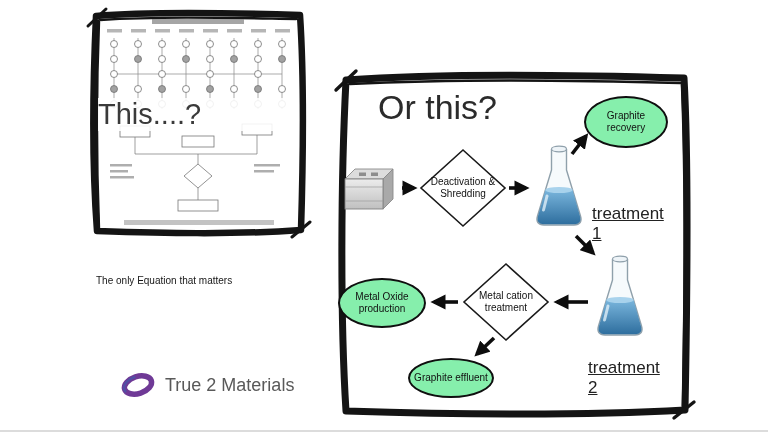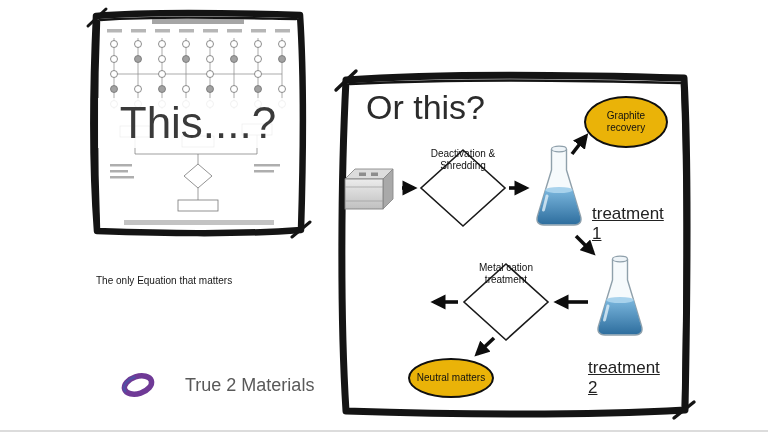--- a/index.html
+++ b/index.html
@@ -9,57 +9,57 @@
 
   .panel { position:absolute; }
   .left-panel  { left:84px;  top:6px;  width:228px; height:234px; }
   .right-panel { left:330px; top:66px; width:370px; height:358px; }
 
   .frame { position:absolute; inset:0; width:100%; height:100%; }
   .frame path { fill:none; stroke:#141414; stroke-linecap:round; stroke-linejoin:round; }
 
   .mini-chart { position:absolute; left:10px; top:8px; width:208px; height:218px; }
 
-  .this-title { position:absolute; left:14px; right:14px; top:92px; text-align:center;
-                font-size:44px; color:#3a3a3a; background:rgba(255,255,255,0.88); }
-  .or-title   { position:absolute; left:36px; top:22px; font-size:34px; color:#2b2b2b; }
+  .this-title { position:absolute; left:14px; right:14px; top:92px; text-align:left;
+                font-size:29px; color:#3a3a3a; background:rgba(255,255,255,0.88); }
+  .or-title   { position:absolute; left:48px; top:22px; font-size:34px; color:#2b2b2b; }
 
   .arrows { position:absolute; inset:0; width:100%; height:100%; pointer-events:none; }
   .arrows line { stroke:#0d0d0d; stroke-width:3.6; }
 
   .battery { position:absolute; left:10px; top:100px; width:58px; height:45px; }
   .battery svg { width:100%; height:100%; }
 
-  .diamond { position:absolute; display:flex; align-items:flex-start; justify-content:center; text-align:center; }
+  .diamond { position:absolute; display:flex; align-items:center; justify-content:center; text-align:center; }
   .diamond svg { position:absolute; inset:0; width:100%; height:100%; }
   .diamond polygon { fill:#ffffff; stroke:#1a1a1a; stroke-width:1.6; }
   .d1 { left:89px;  top:82px;  width:88px; height:80px; }
   .d2 { left:132px; top:196px; width:88px; height:80px; }
   .node-label { position:relative; font-size:10px; line-height:1.2; color:#111111; white-space:pre-line; }
 
   .flask { position:absolute; }
   .flask svg { width:100%; height:100%; }
   .f1 { left:203px; top:78px;  width:52px; height:88px; }
   .f2 { left:264px; top:188px; width:52px; height:88px; }
   .flask-label { position:absolute; font-size:17px; color:#222222;text-decoration:underline; }
   .l1 { left:262px; top:138px; width:66px; }
   .l2 { left:258px; top:282px; width:66px;margin-top:10px; }
 
-  .ellipse { position:absolute; border:2.6px solid #0f0f0f; border-radius:50%; background:#eab308;
+  .ellipse { position:absolute; border:2.6px solid #0f0f0f; border-radius:50%; background:#86efac;
              display:flex; align-items:center; justify-content:center; text-align:center; }
   .ellipse span { font-size:10px; line-height:1.2; color:#111111; white-space:pre-line; }
   .e-graphite { left:254px; top:30px;  width:84px; height:52px; }
   .e-oxide    { left:8px;   top:212px; width:88px; height:50px; }
   .e-neutral  { left:78px;  top:292px; width:86px; height:40px; }
 
   .equation { position:absolute; left:96px; top:271px; font-size:10px; line-height:19px; color:#161616; }
 
   .logo { position:absolute; left:118px; top:368px; display:flex; align-items:center; gap:7px; }
   .logo-mark { width:40px; height:34px; }
-  .logo-text { font-size:18px; color:#595959;margin-left:20px; }
+  .logo-text { font-size:18px; color:#595959; }
 
   .bottom-edge { position:absolute; left:0; right:0; bottom:0; height:2px; background:#dcdcdc; }
 </style>
 </head>
 <body>
 
 <div class="slide">
 
   <section class="panel left-panel">
     <svg class="frame" viewBox="0 0 228 234" preserveAspectRatio="none">
@@ -266,20 +266,24 @@
     <div class="flask-label l2">treatment 2</div>
 
     <div class="diamond d2">
       <svg viewBox="0 0 88 80">
         <polygon points="44,2 86,40 44,78 2,40"></polygon>
       </svg>
       <span class="node-label">Metal cation
 treatment</span>
     </div>
 
+    <div class="ellipse e-oxide">
+      <span>Metal Oxide
+production</span>
+    </div>
 
     <div class="ellipse e-neutral">
-      <span>Neutral matters</span>
+      <span>Graphite effluent</span>
     </div>
   </section>
 
   <div class="bottom-edge"></div>
 </div>
 
 </body></html>

